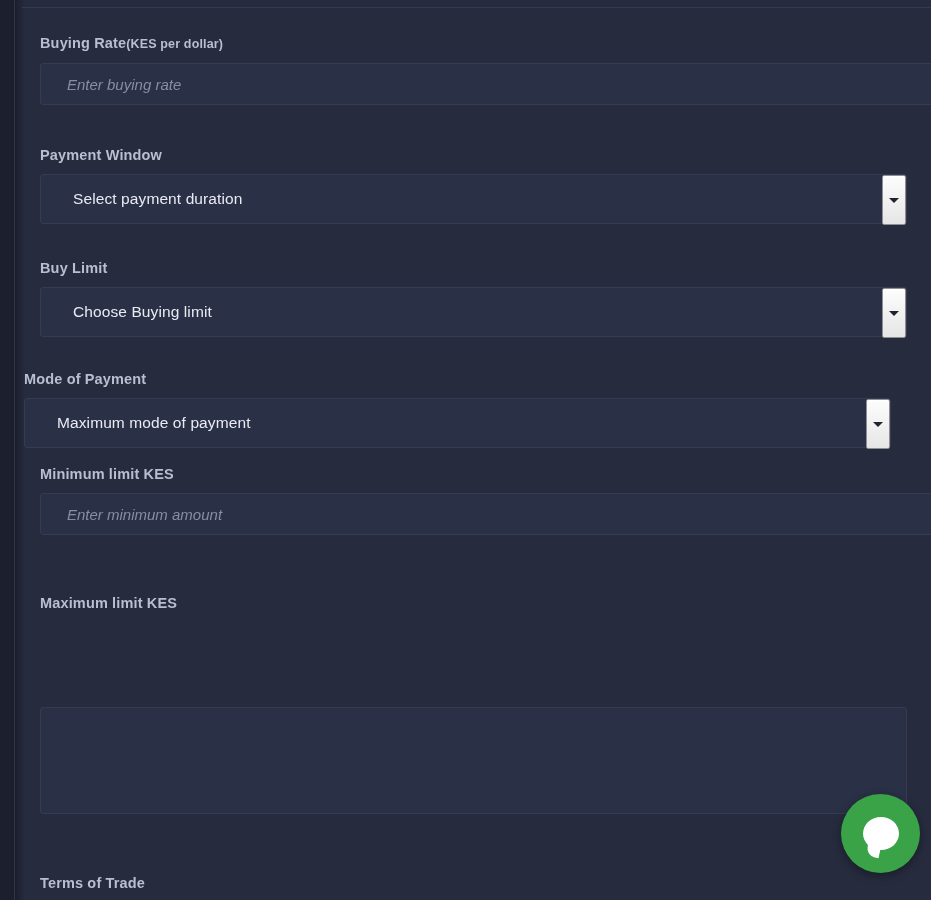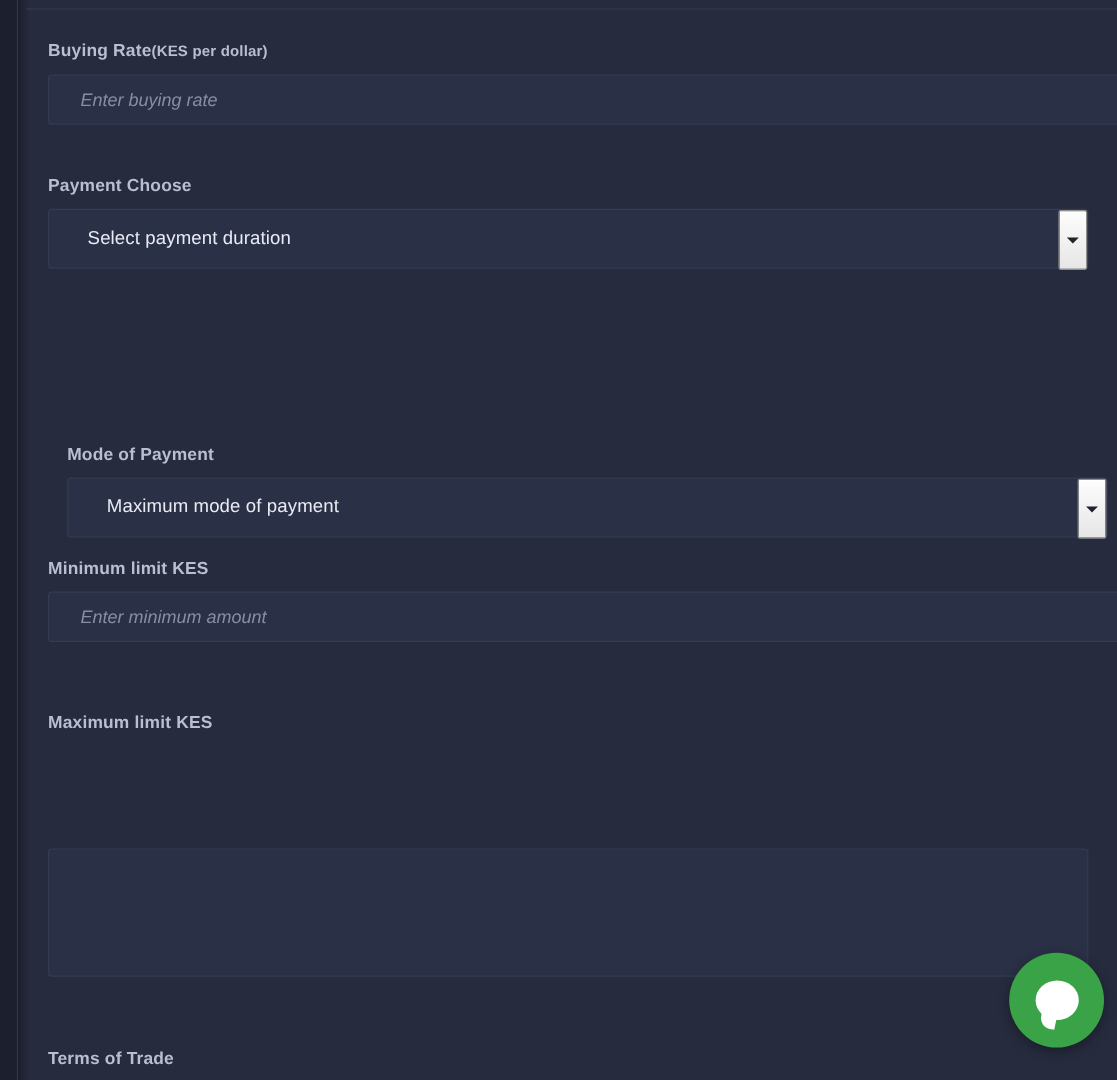--- a/index.html
+++ b/index.html
@@ -163,21 +163,21 @@
     padding: 12px 16px 0 26px;
     resize: none;
     outline: none;
   }
   .text-area::placeholder { color: #868da5; }
 
   
   .f-buying-rate      { position: absolute; left: 18px; top: 34px; }
   .f-payment-window   { position: absolute; left: 18px; top: 146px; }
   .f-buy-limit        { position: absolute; left: 18px; top: 259px; }
-  .f-mode-payment     { position: absolute; left: 34px; top: 370px; }
+  .f-mode-payment     { position: absolute; left: 2px; top: 370px; }
   .f-min-limit        { position: absolute; left: 18px; top: 465px; }
   .f-max-limit        { position: absolute; left: 18px; top: 594px; }
   .f-additional-info  { position: absolute; left: 18px; top: 707px; }
   .f-terms            { position: absolute; left: 18px; top: 874px; }
 
   
   .chat-launcher {
     position: absolute;
     left: 841px;
     top: 794px;
@@ -232,29 +232,38 @@
   <div class="top-hairline"></div>
 
   <div class="form">
 
     <div class="field f-buying-rate">
       <label class="field-label"><span>Buying Rate</span><span class="sub">(KES per dollar)</span></label>
       <input class="text-input" type="text" placeholder="Enter buying rate" value="" style="">
     </div>
 
     <div class="field f-payment-window">
-      <label class="field-label">Payment Choose</label>
+      <label class="field-label">Payment Window</label>
       <div class="select-wrap">
         <div class="select-box">Select payment duration</div>
         <div class="select-arrow-btn">
             <span class="tri"></span>
           </div>
       </div>
     </div>
 
+    <div class="field f-buy-limit">
+      <label class="field-label">Buy Limit</label>
+      <div class="select-wrap">
+        <div class="select-box">Choose Buying limit</div>
+        <div class="select-arrow-btn">
+            <span class="tri"></span>
+          </div>
+      </div>
+    </div>
 
     <div class="field f-mode-payment">
       <label class="field-label">Mode of Payment</label>
       <div class="select-wrap">
         <div class="select-box">Maximum mode of payment</div>
         <div class="select-arrow-btn">
             <span class="tri"></span>
           </div>
       </div>
     </div>

